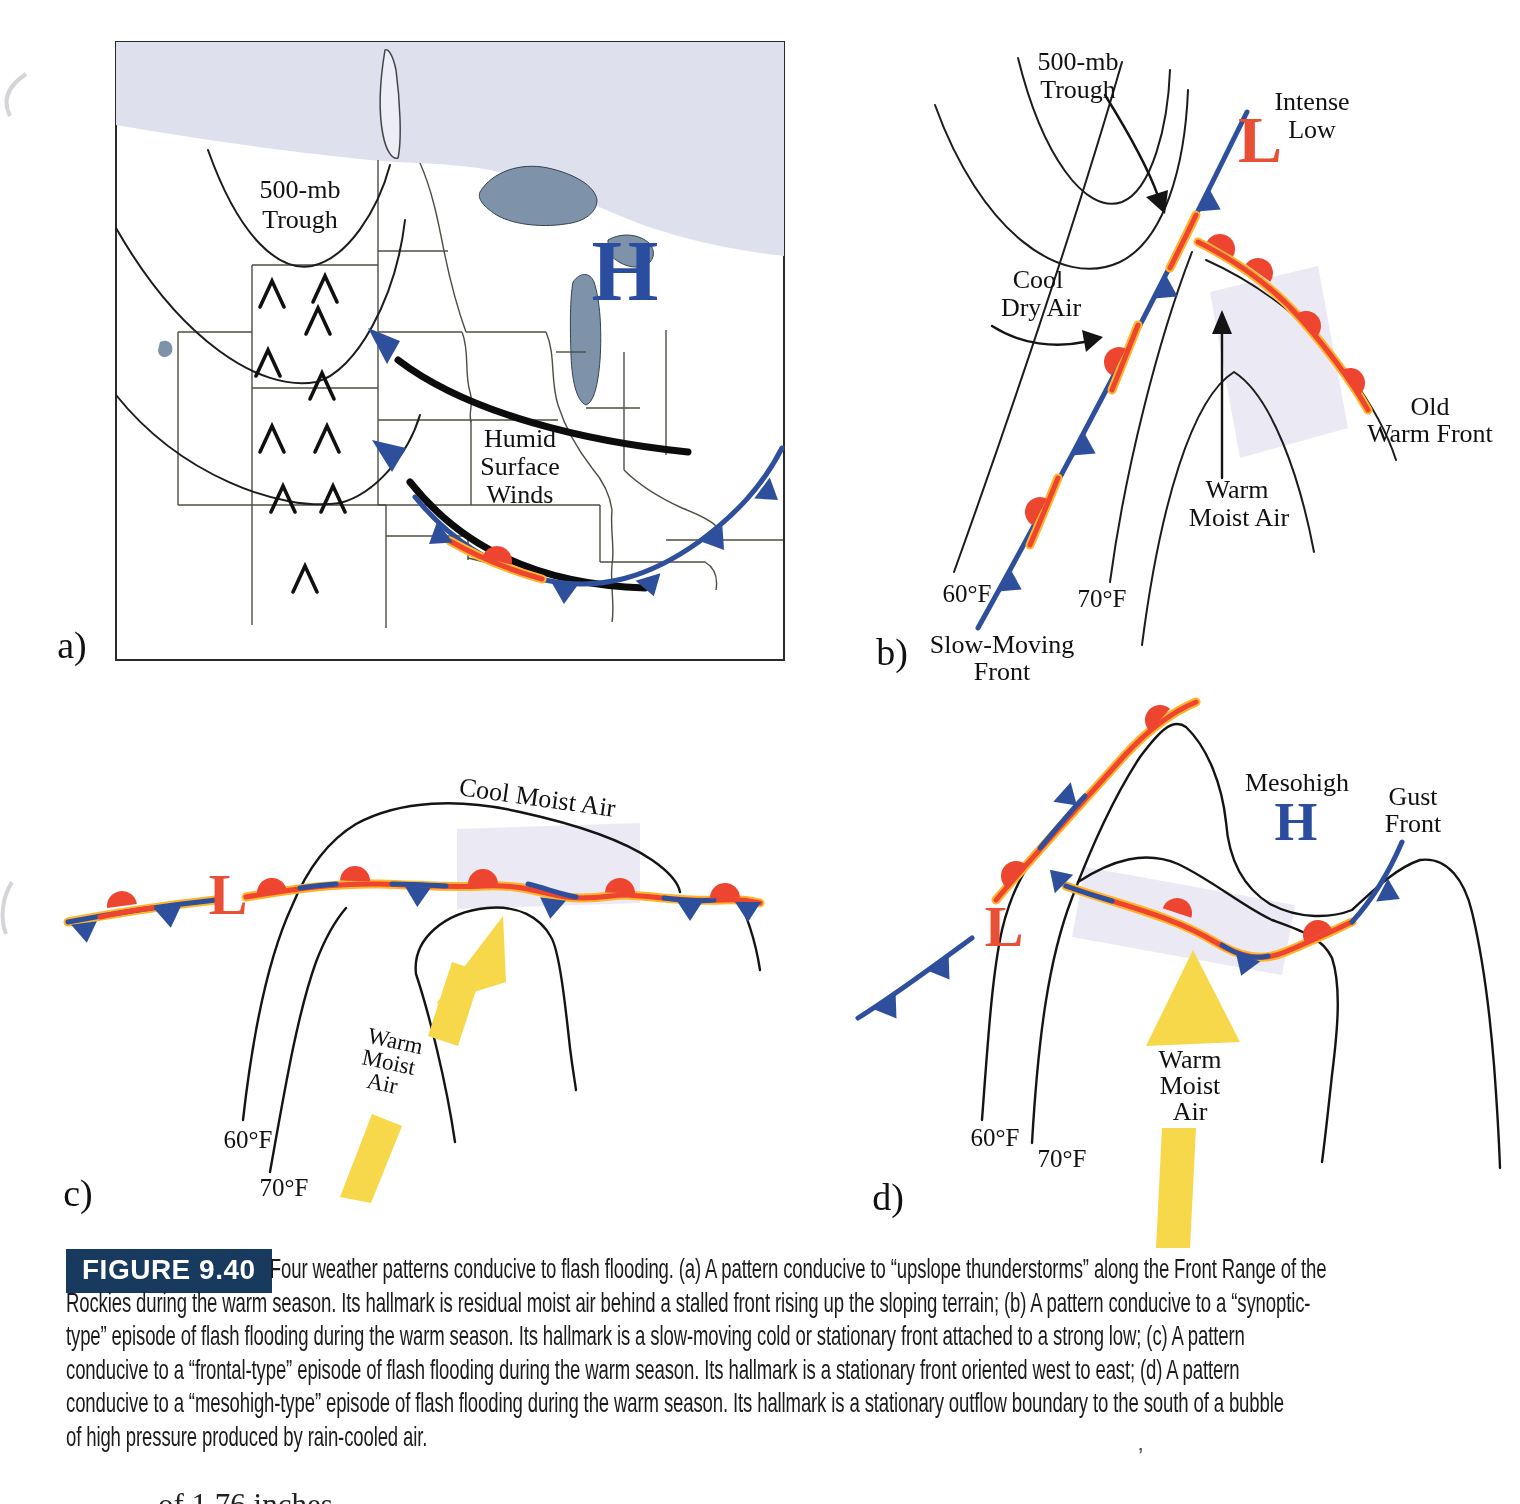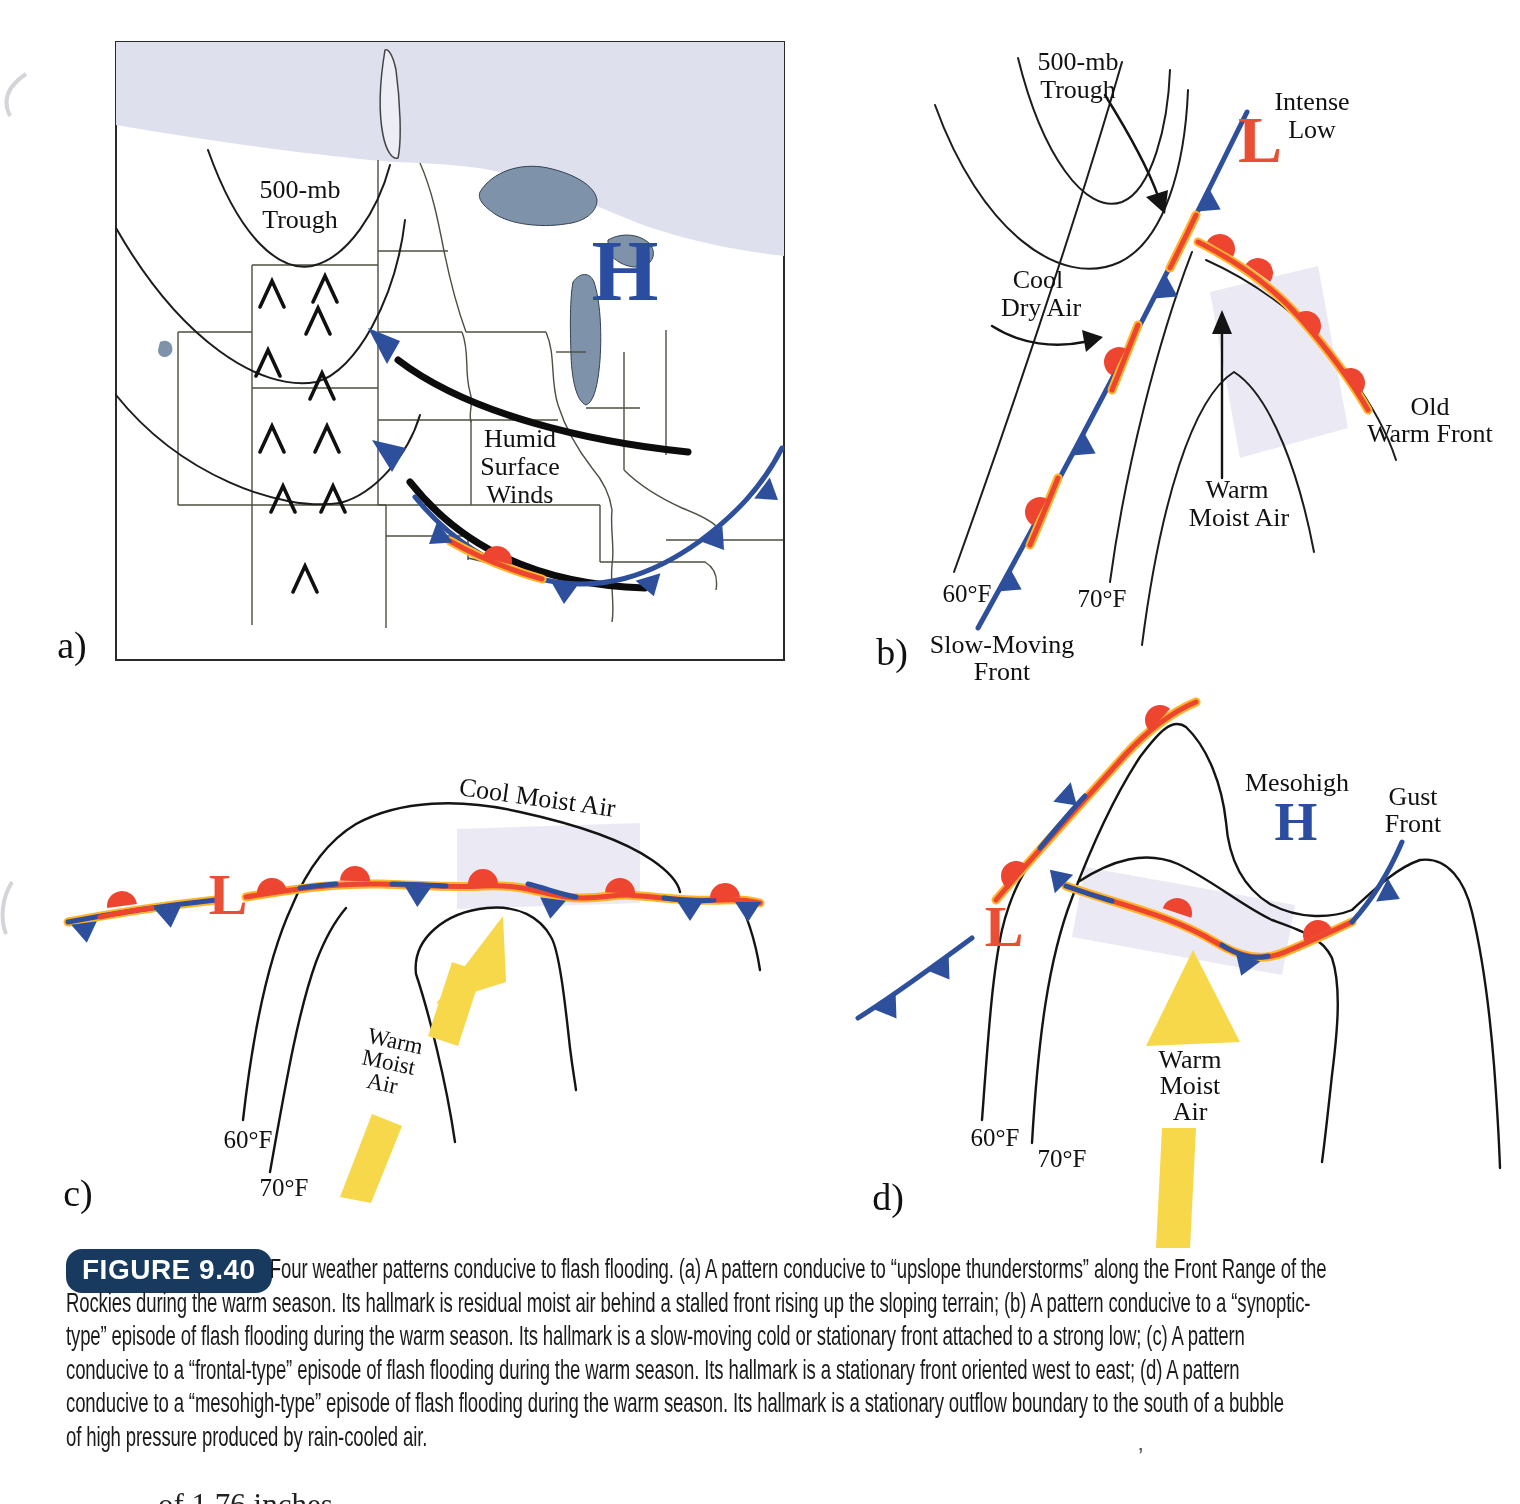--- a/index.html
+++ b/index.html
@@ -32,21 +32,21 @@
   .chev{stroke:#101010;fill:none;stroke-width:3.6;stroke-linecap:round;}
   .artifact{stroke:#c6c6cc;fill:none;stroke-width:4;opacity:.75;}
   
   .caption{position:absolute;left:66px;top:1252px;width:1452px;color:#1b1b1b;}
   .cap-line{width:2140px;transform:scaleX(0.675);transform-origin:0 0;white-space:nowrap;
             font-family:"Liberation Sans",sans-serif;font-size:27.5px;line-height:33.5px;
             letter-spacing:-0.2px;}
   .cap-first{padding-left:302px;}
   .badge{position:absolute;left:0;top:-3px;background:var(--badge-bg);color:#fff;
          font-family:"Liberation Sans",sans-serif;font-weight:bold;font-size:28px;
-         padding:5px 16px 7px 16px;letter-spacing:0.5px;border-radius:16px;}
+         padding:5px 16px 7px 16px;letter-spacing:0.5px;}
   .page-frag{position:absolute;left:158px;top:1487px;font-family:"Liberation Serif",serif;
              font-size:31px;color:#222;}
   .stray{position:absolute;left:1138px;top:1443px;font-family:"Liberation Sans",sans-serif;
          font-size:24px;color:#555;}
 </style>
 </head>
 <body>
 
 <svg width="1520" height="1504" viewBox="0 0 1520 1504">
   <defs>

